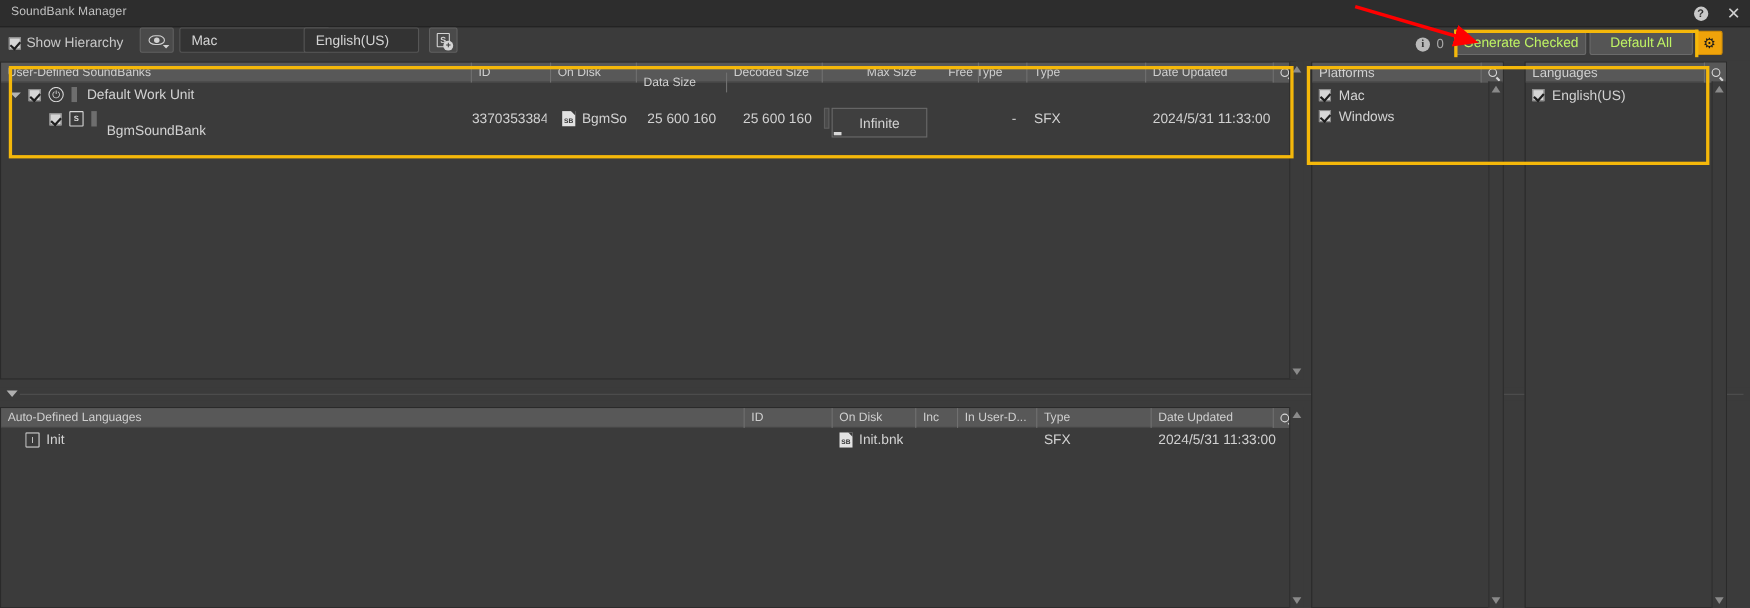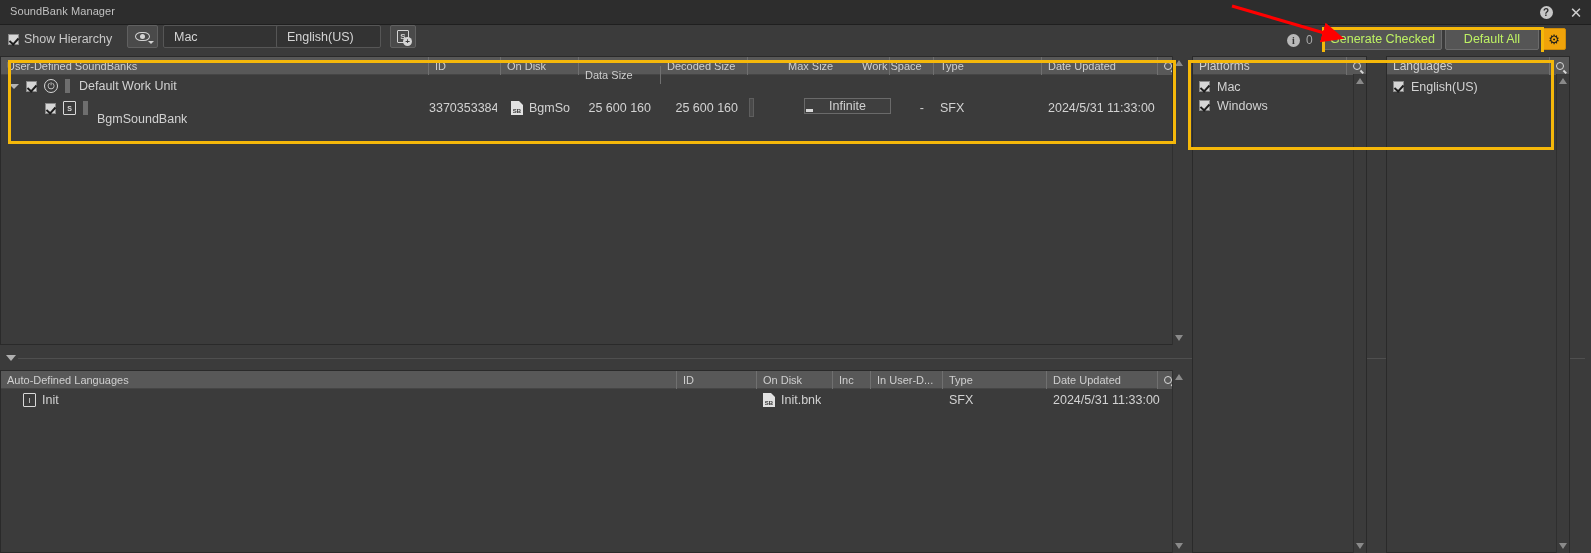--- a/index.html
+++ b/index.html
@@ -152,23 +152,23 @@
   }
   .file-icon::before {
     content:""; position:absolute; right:0; top:0; border-width:0 4px 4px 0;
     border-style: solid; border-color: #3b3b3b #3b3b3b transparent transparent;
   }
   .init-icon {
     width: 13px; height: 14px; border: 1.5px solid #d8d8d8; border-radius: 1px;
     display: flex; align-items: center; justify-content: center; color: #d8d8d8; font-size: 8px;
   }
   .maxsize-box {
-    height: 16px; background: #3f3f3f; border: 1px solid #6a6a6a;
+    height: 27px; background: #3f3f3f; border: 1px solid #6a6a6a;
     display: flex; align-items: center; justify-content: center;
-    color: #d2d2d2; font-size: 12.5px; position: relative; margin-left: 48px;
+    color: #d2d2d2; font-size: 12.5px; position: relative;
   }
   .maxsize-box::after {
     content:""; position:absolute; left:1px; bottom:1px; width:7px; height:3px; background:#d8d8d8;
   }
   .minibar {
     position:absolute; width:5px; height:19px; background:#4a4a4a; border:1px solid #5e5e5e;
   }
 
   
   .vscroll {
@@ -263,21 +263,21 @@
   </div>
 
   <div class="panel" style="left:0; top:56px; width:1178px; height:289px;">
     <div class="col-head" id="ud-head">
         <div class="cell" style="position: absolute; left: 0px; width: 428px;">User-Defined SoundBanks</div>
         <div class="cell" style="position: absolute; left: 428px; width: 72px;">ID</div>
         <div class="cell" style="position: absolute; left: 500px; width: 78px;">On Disk</div>
         <div class="cell" style="position: absolute; left: 578px; width: 82px; margin-top: 19px;">Data Size</div>
         <div class="cell" style="position: absolute; left: 660px; width: 87px;">Decoded Size</div>
         <div class="cell" style="position: absolute; left: 747px; width: 108px; margin-left: 34px;">Max Size</div>
-        <div class="cell" style="position: absolute; left: 855px; width: 78px;">Work Space</div>
+        <div class="cell" style="position: absolute; left: 855px; width: 78px;">Free Type</div>
         <div class="cell" style="position: absolute; left: 933px; width: 108px;">Type</div>
         <div class="cell" style="position: absolute; left: 1041px; width: 128px;">Date Updated</div>
       </div>
     <div class="search-cell">
       <div class="mag"></div>
     </div>
     <div class="rows" id="ud-rows">
         <div class="row">
           <div class="c" style="left: 8px; display: flex; align-items: center; gap: 7px;">
             <div class="twisty"></div>

